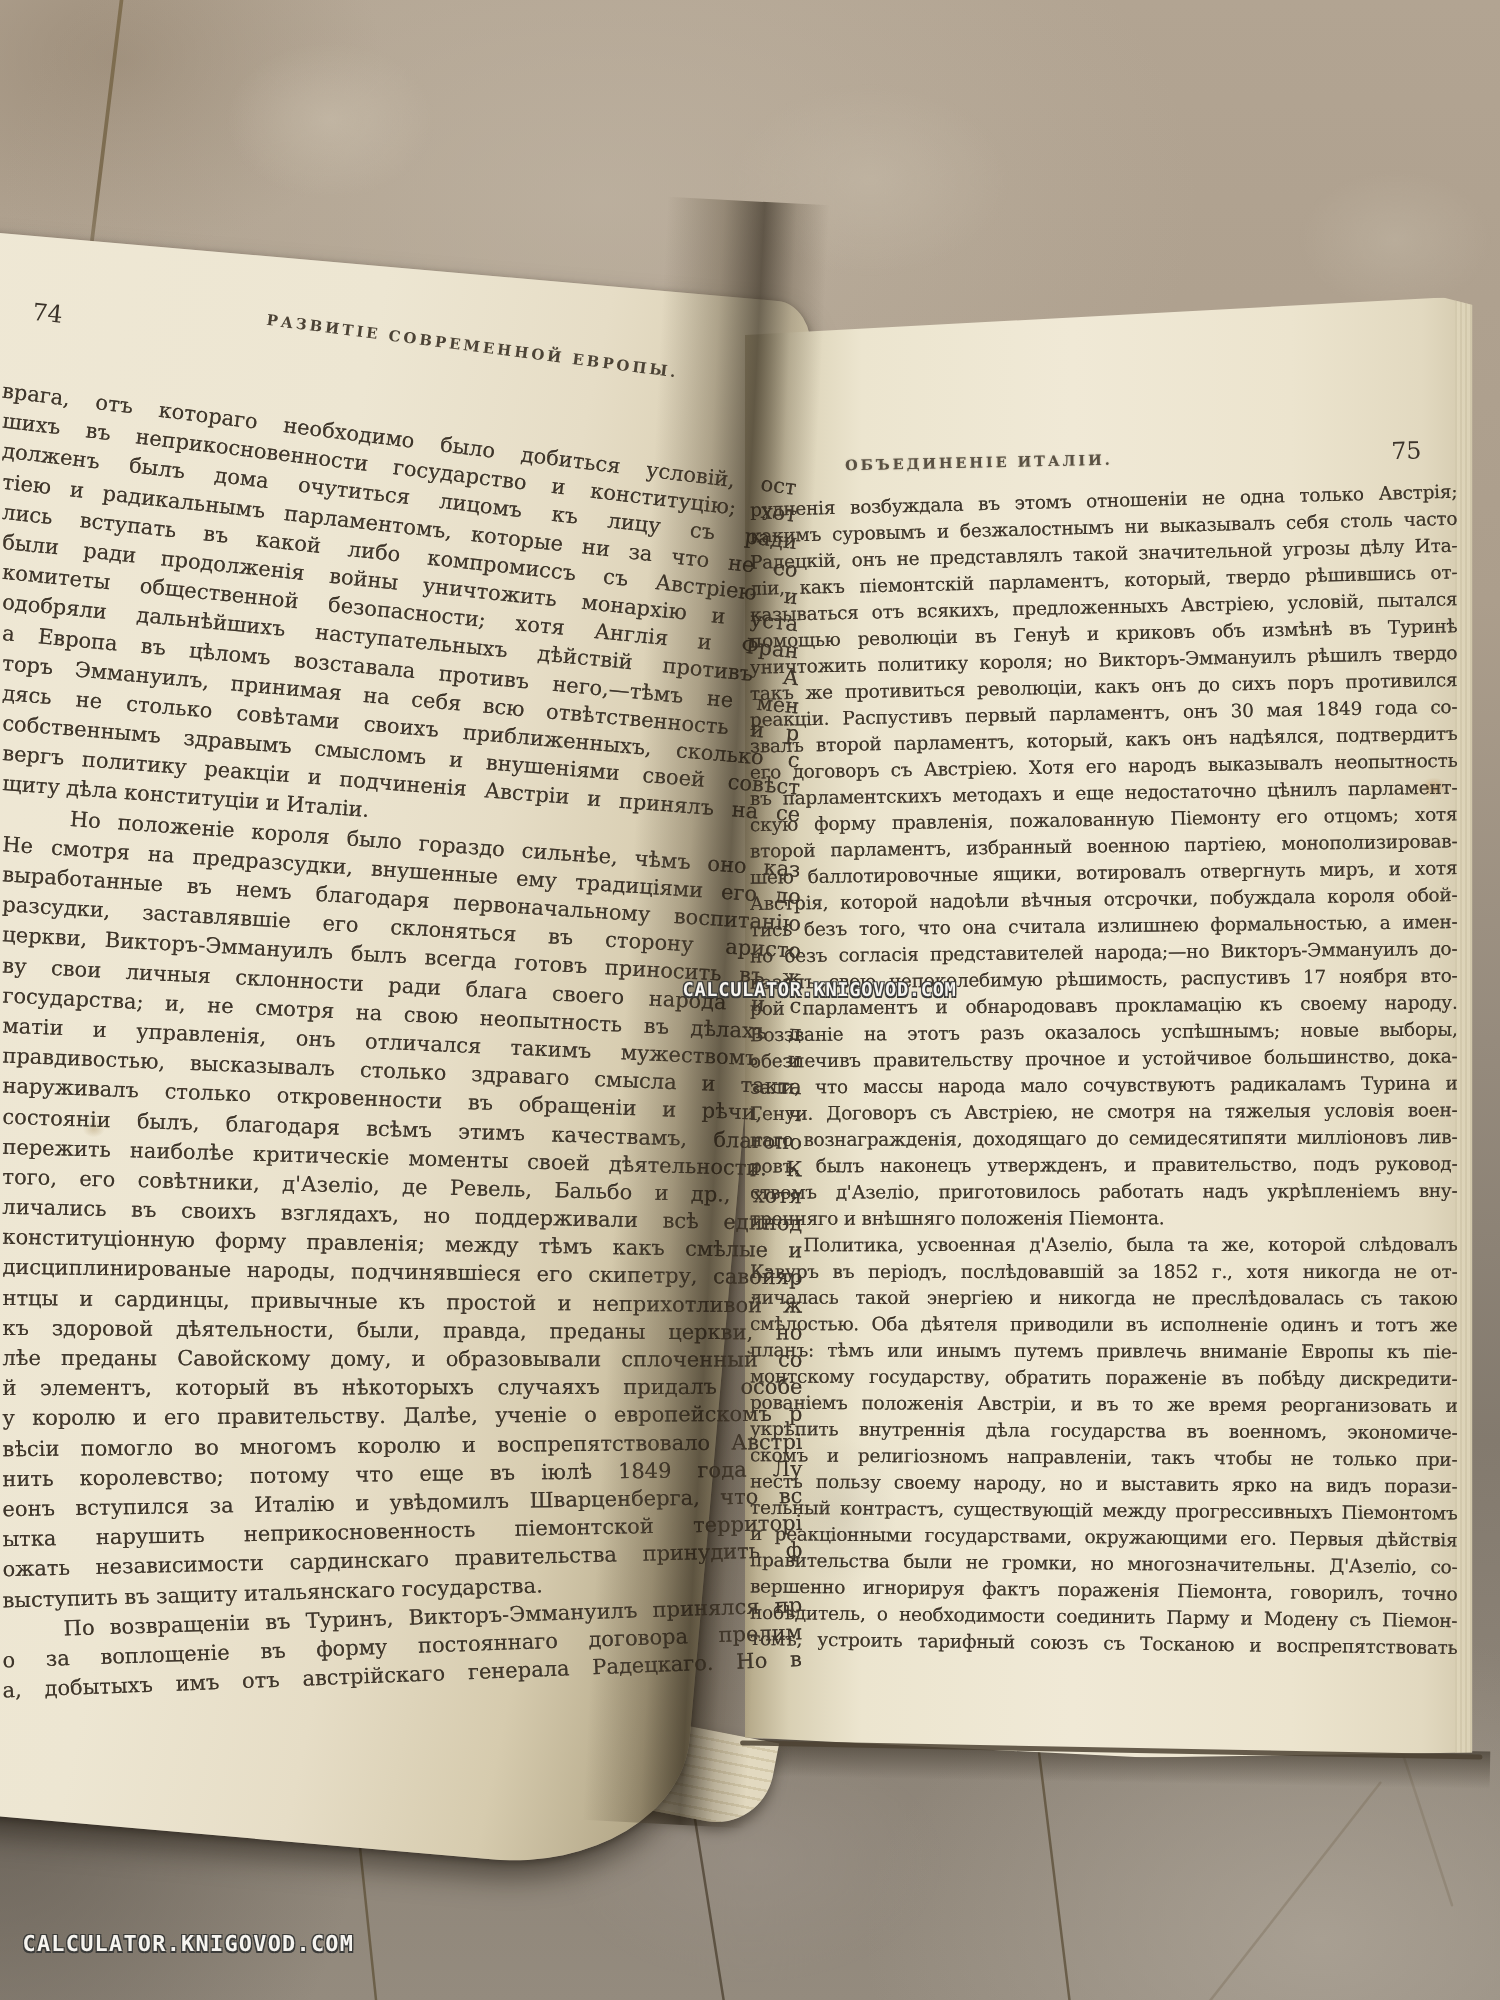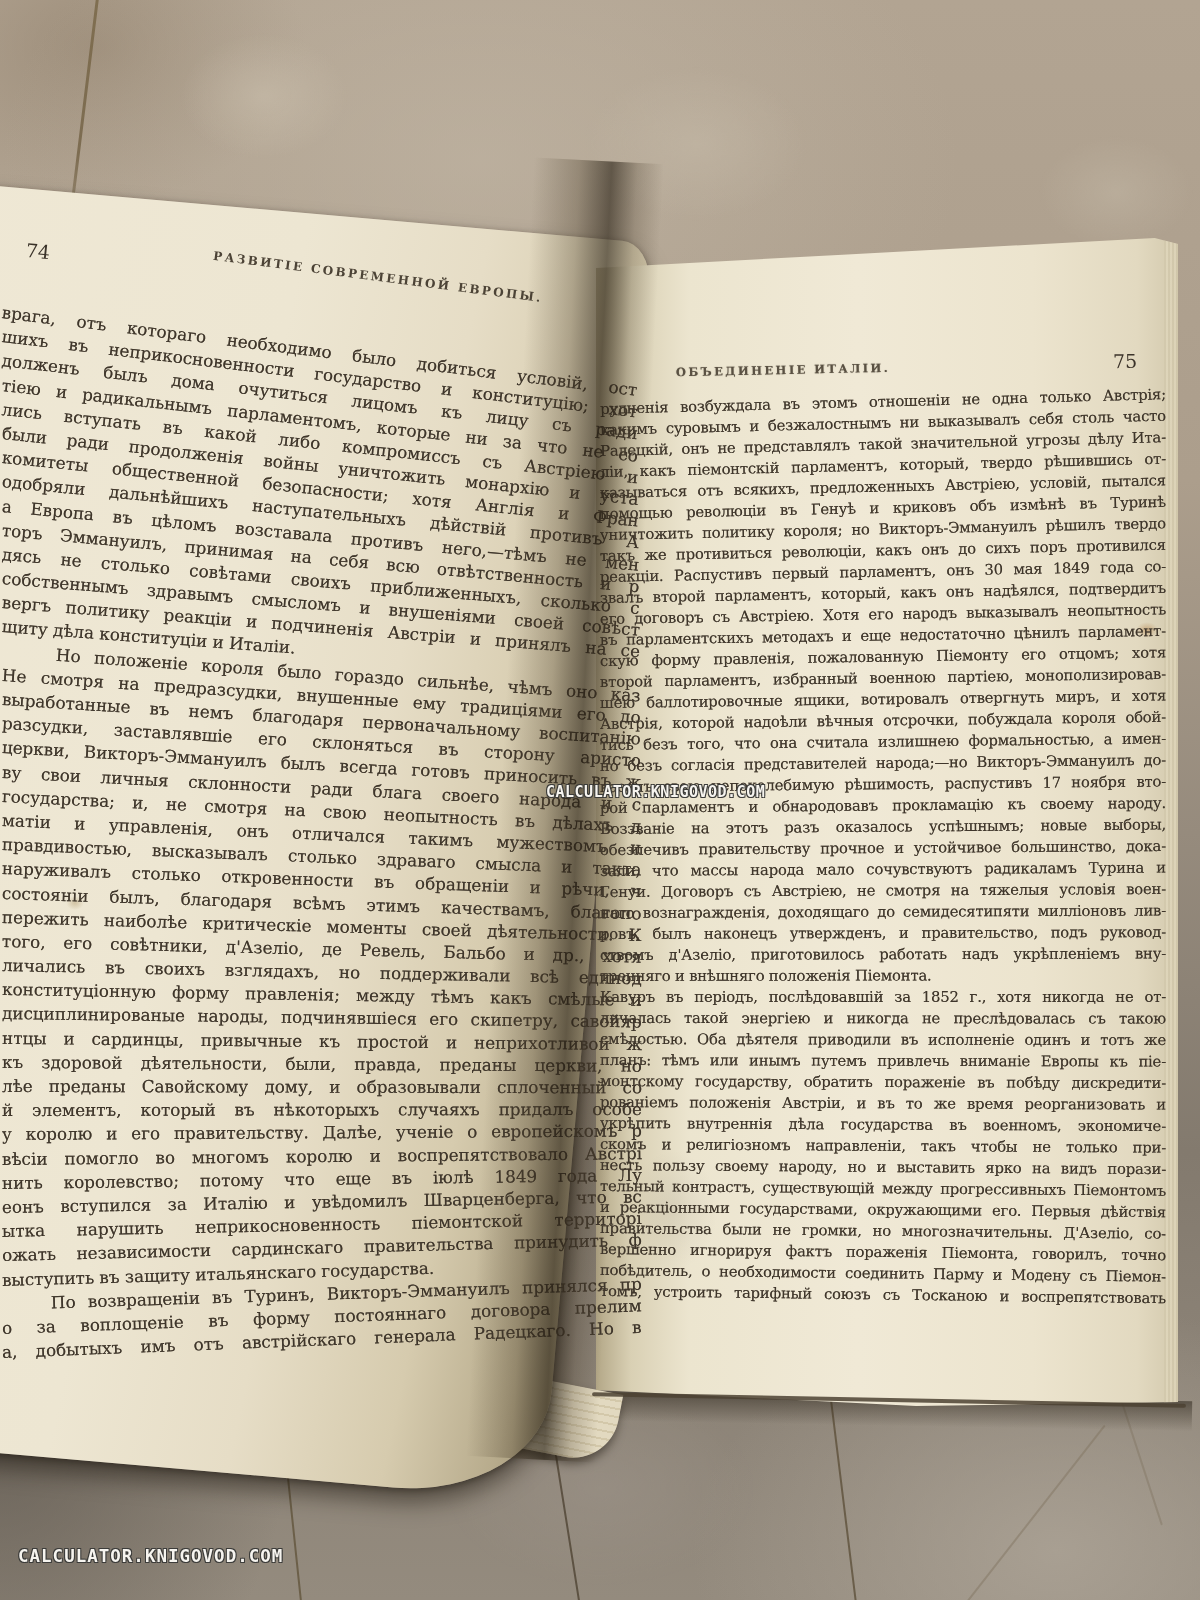--- a/index.html
+++ b/index.html
@@ -168,20 +168,21 @@
       <div class="tl" style="transform: rotate(-0.564deg);">казалъ свою непоколебимую рѣшимость, распустивъ 17 ноября вто-</div>
       <div class="tl" style="transform: rotate(-0.512deg);">рой парламентъ и обнародовавъ прокламацію къ своему народу.</div>
       <div class="tl" style="transform: rotate(-0.46deg);">Воззваніе на этотъ разъ оказалось успѣшнымъ; новые выборы,</div>
       <div class="tl" style="transform: rotate(-0.408deg);">обезпечивъ правительству прочное и устойчивое большинство, дока-</div>
       <div class="tl" style="transform: rotate(-0.356deg);">зали, что массы народа мало сочувствуютъ радикаламъ Турина и</div>
       <div class="tl" style="transform: rotate(-0.304deg);">Генуи. Договоръ съ Австріею, не смотря на тяжелыя условія воен-</div>
       <div class="tl" style="transform: rotate(-0.252deg);">наго вознагражденія, доходящаго до семидесятипяти милліоновъ лив-</div>
       <div class="tl" style="transform: rotate(-0.2deg);">ровъ, былъ наконецъ утвержденъ, и правительство, подъ руковод-</div>
       <div class="tl" style="transform: rotate(-0.148deg);">ствомъ д'Азеліо, приготовилось работать надъ укрѣпленіемъ вну-</div>
       <div class="tl pend" style="transform: rotate(-0.096deg);">тренняго и внѣшняго положенія Піемонта.</div>
+      <div class="tl" style="transform: rotate(-0.044deg);">&nbsp;&nbsp;&nbsp;&nbsp;Политика, усвоенная д'Азеліо, была та же, которой слѣдовалъ</div>
       <div class="tl" style="transform: rotate(0.008deg);">Кавуръ въ періодъ, послѣдовавшій за 1852 г., хотя никогда не от-</div>
       <div class="tl" style="transform: rotate(0.06deg);">личалась такой энергіею и никогда не преслѣдовалась съ такою</div>
       <div class="tl" style="transform: rotate(0.112deg);">смѣлостью. Оба дѣятеля приводили въ исполненіе одинъ и тотъ же</div>
       <div class="tl" style="transform: rotate(0.164deg);">планъ: тѣмъ или инымъ путемъ привлечь вниманіе Европы къ піе-</div>
       <div class="tl" style="transform: rotate(0.216deg);">монтскому государству, обратить пораженіе въ побѣду дискредити-</div>
       <div class="tl" style="transform: rotate(0.268deg);">рованіемъ положенія Австріи, и въ то же время реорганизовать и</div>
       <div class="tl" style="transform: rotate(0.32deg);">укрѣпить внутреннія дѣла государства въ военномъ, экономиче-</div>
       <div class="tl" style="transform: rotate(0.372deg);">скомъ и религіозномъ направленіи, такъ чтобы не только при-</div>
       <div class="tl" style="transform: rotate(0.424deg);">несть пользу своему народу, но и выставить ярко на видъ порази-</div>
       <div class="tl" style="transform: rotate(0.476deg);">тельный контрастъ, существующій между прогрессивныхъ Піемонтомъ</div>

